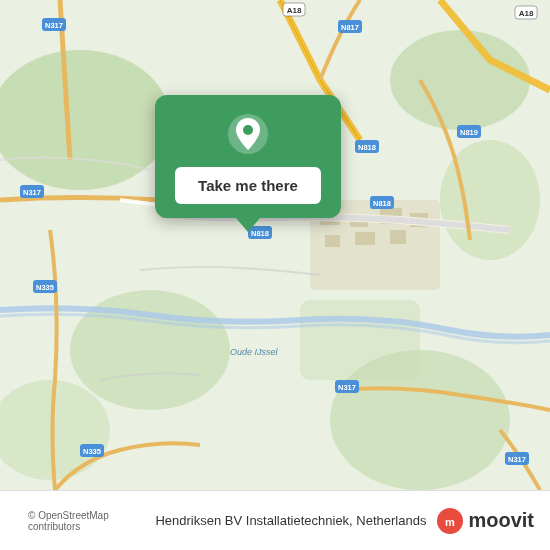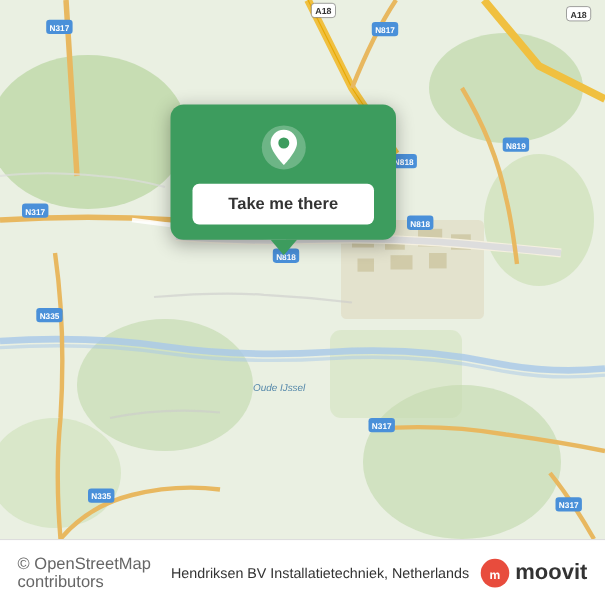--- a/index.html
+++ b/index.html
@@ -32,21 +32,21 @@
       inset: 0;
       width: 100%;
       height: 100%;
     }
 
     
     #popup-card {
       position: absolute;
       top: 95px;
       left: 155px;
-      width: 205px;
+      width: 186px;
       background: #3d9c5e;
       border-radius: 12px;
       display: flex;
       flex-direction: column;
       align-items: center;
       padding: 18px 20px 14px;
       box-shadow: 0 4px 16px rgba(0,0,0,0.3);
       z-index: 10;
     }
 
@@ -85,23 +85,24 @@
       height: 60px;
       background: white;
       border-top: 1px solid #ddd;
       display: flex;
       align-items: center;
       padding: 0 16px;
       gap: 10px;
     }
 
     .footer-copyright {
-      font-size: 15px;
+      font-size: 10px;
       color: #666;
       flex: 1;
+      margin-left: 12px;
     }
 
     .footer-location {
       font-size: 13px;
       color: #333;
       font-weight: 500;
     }
 
     .moovit-logo {
       display: flex;

